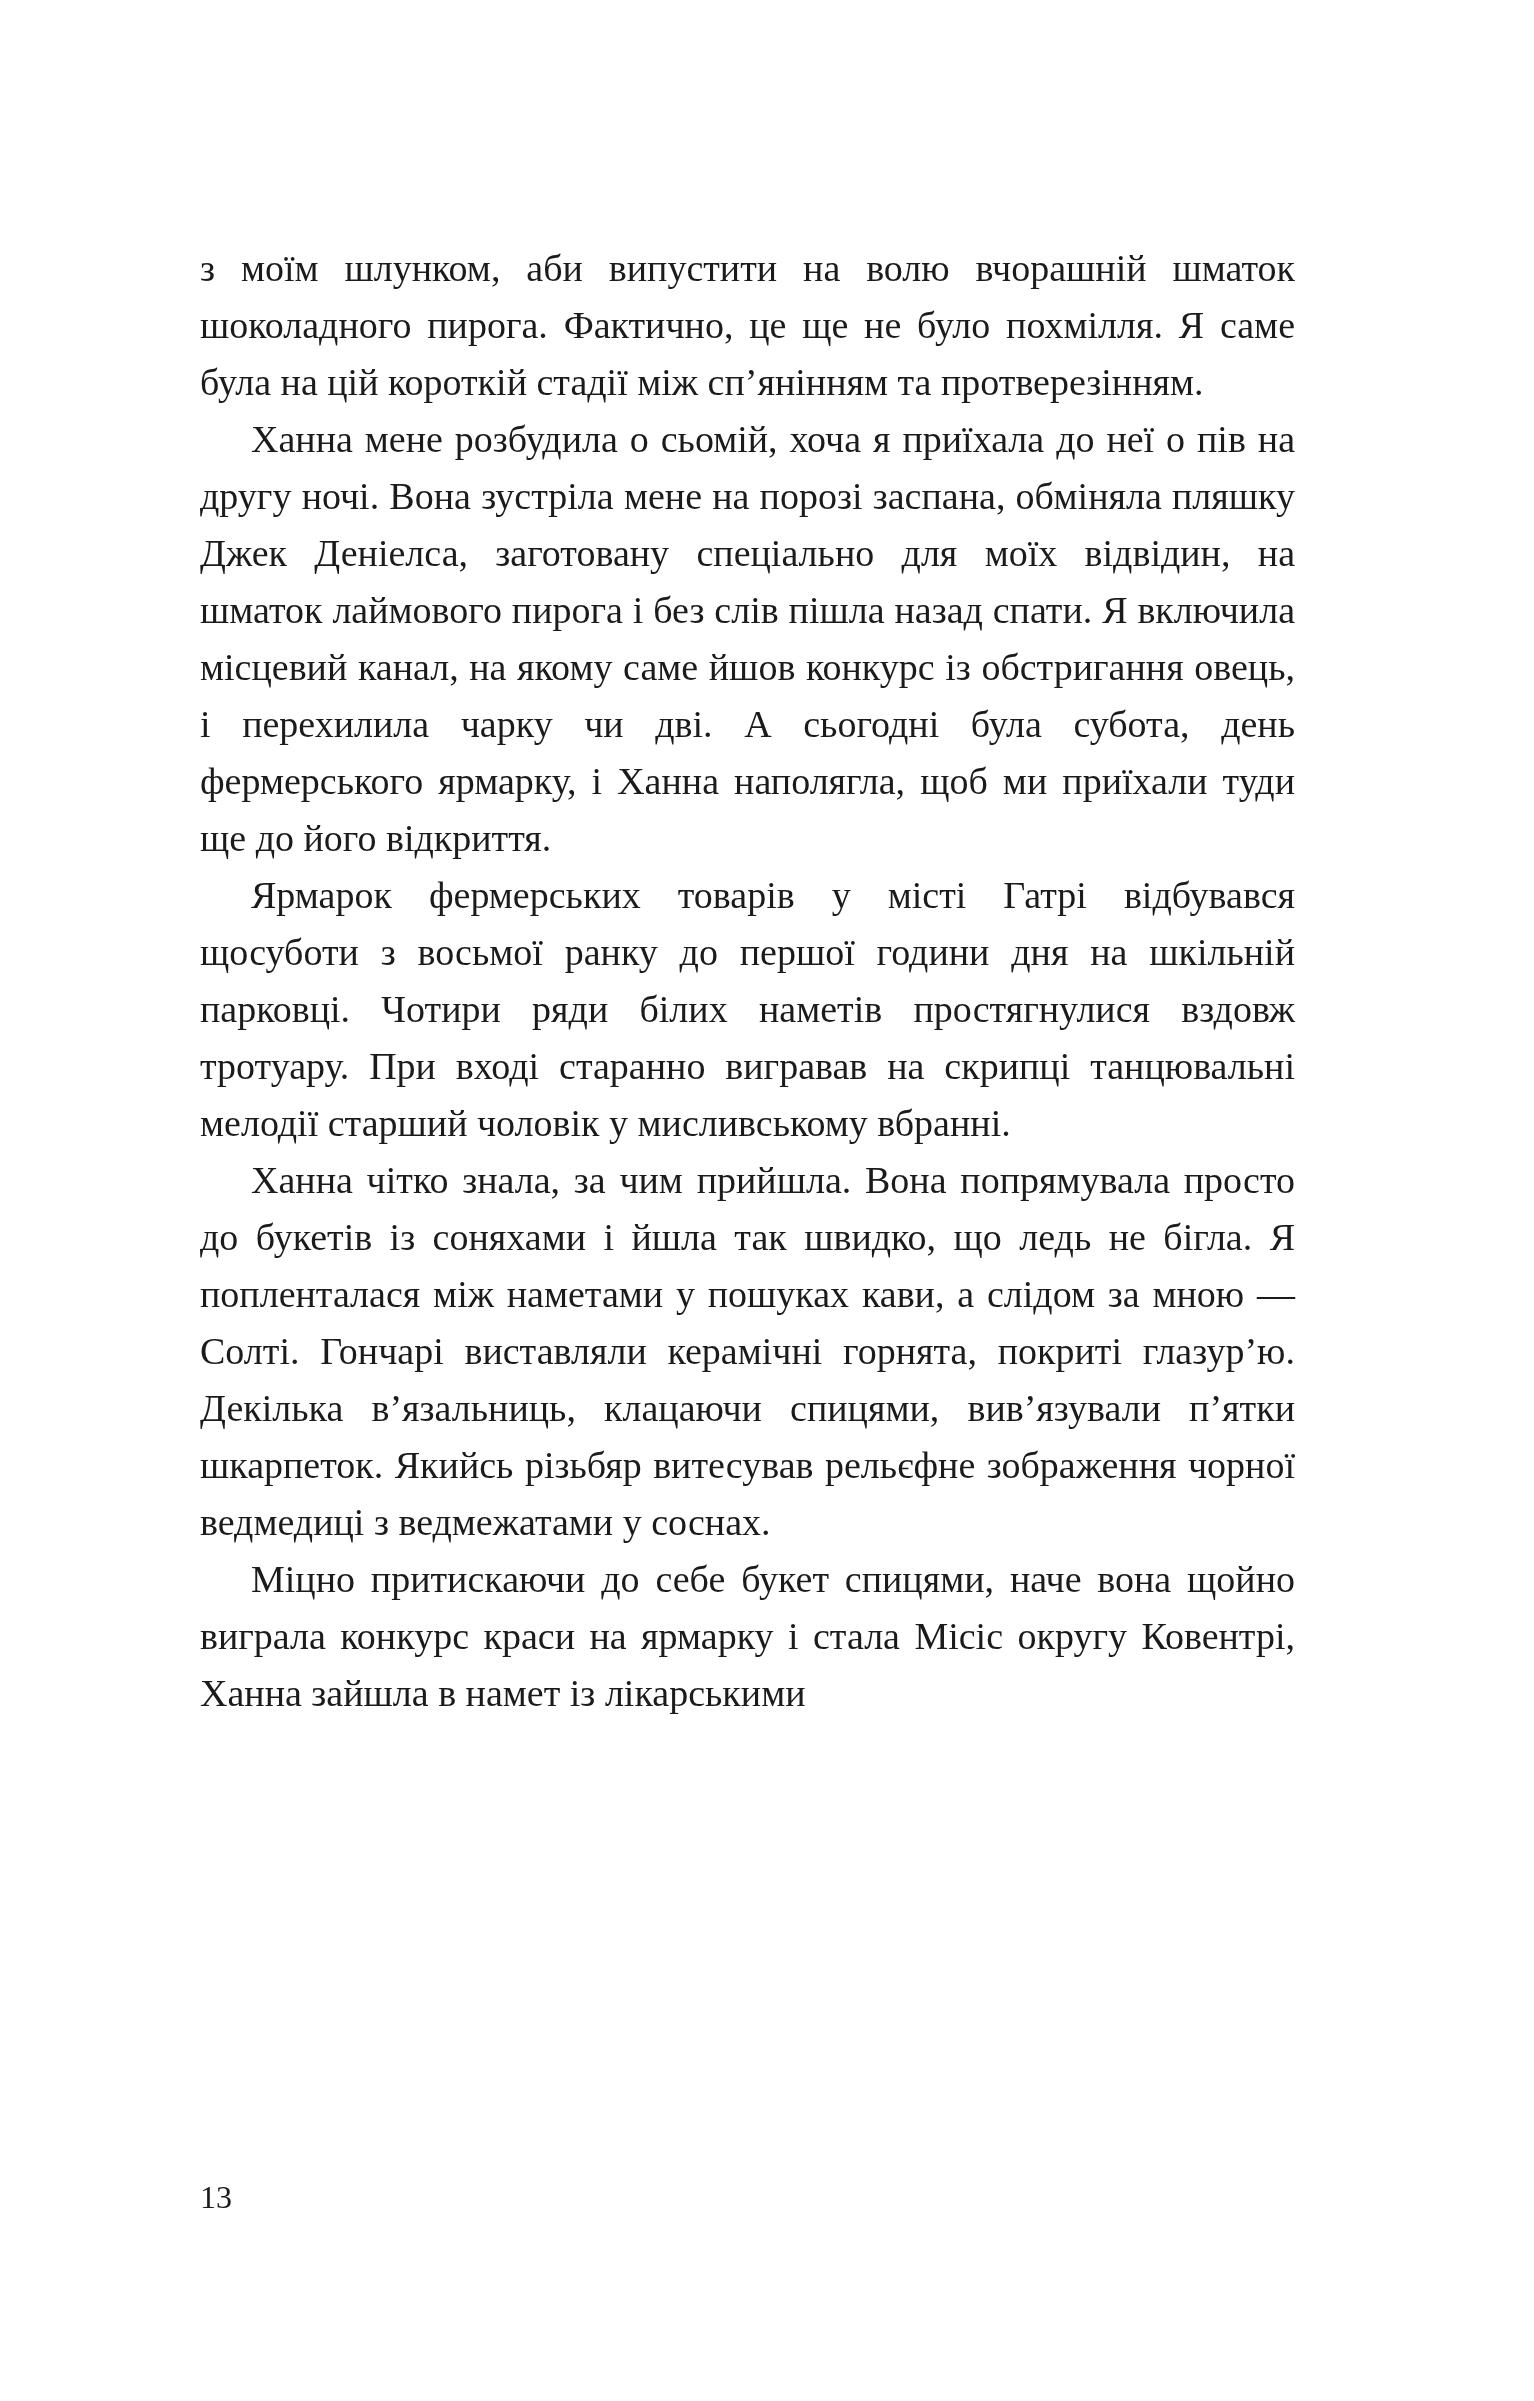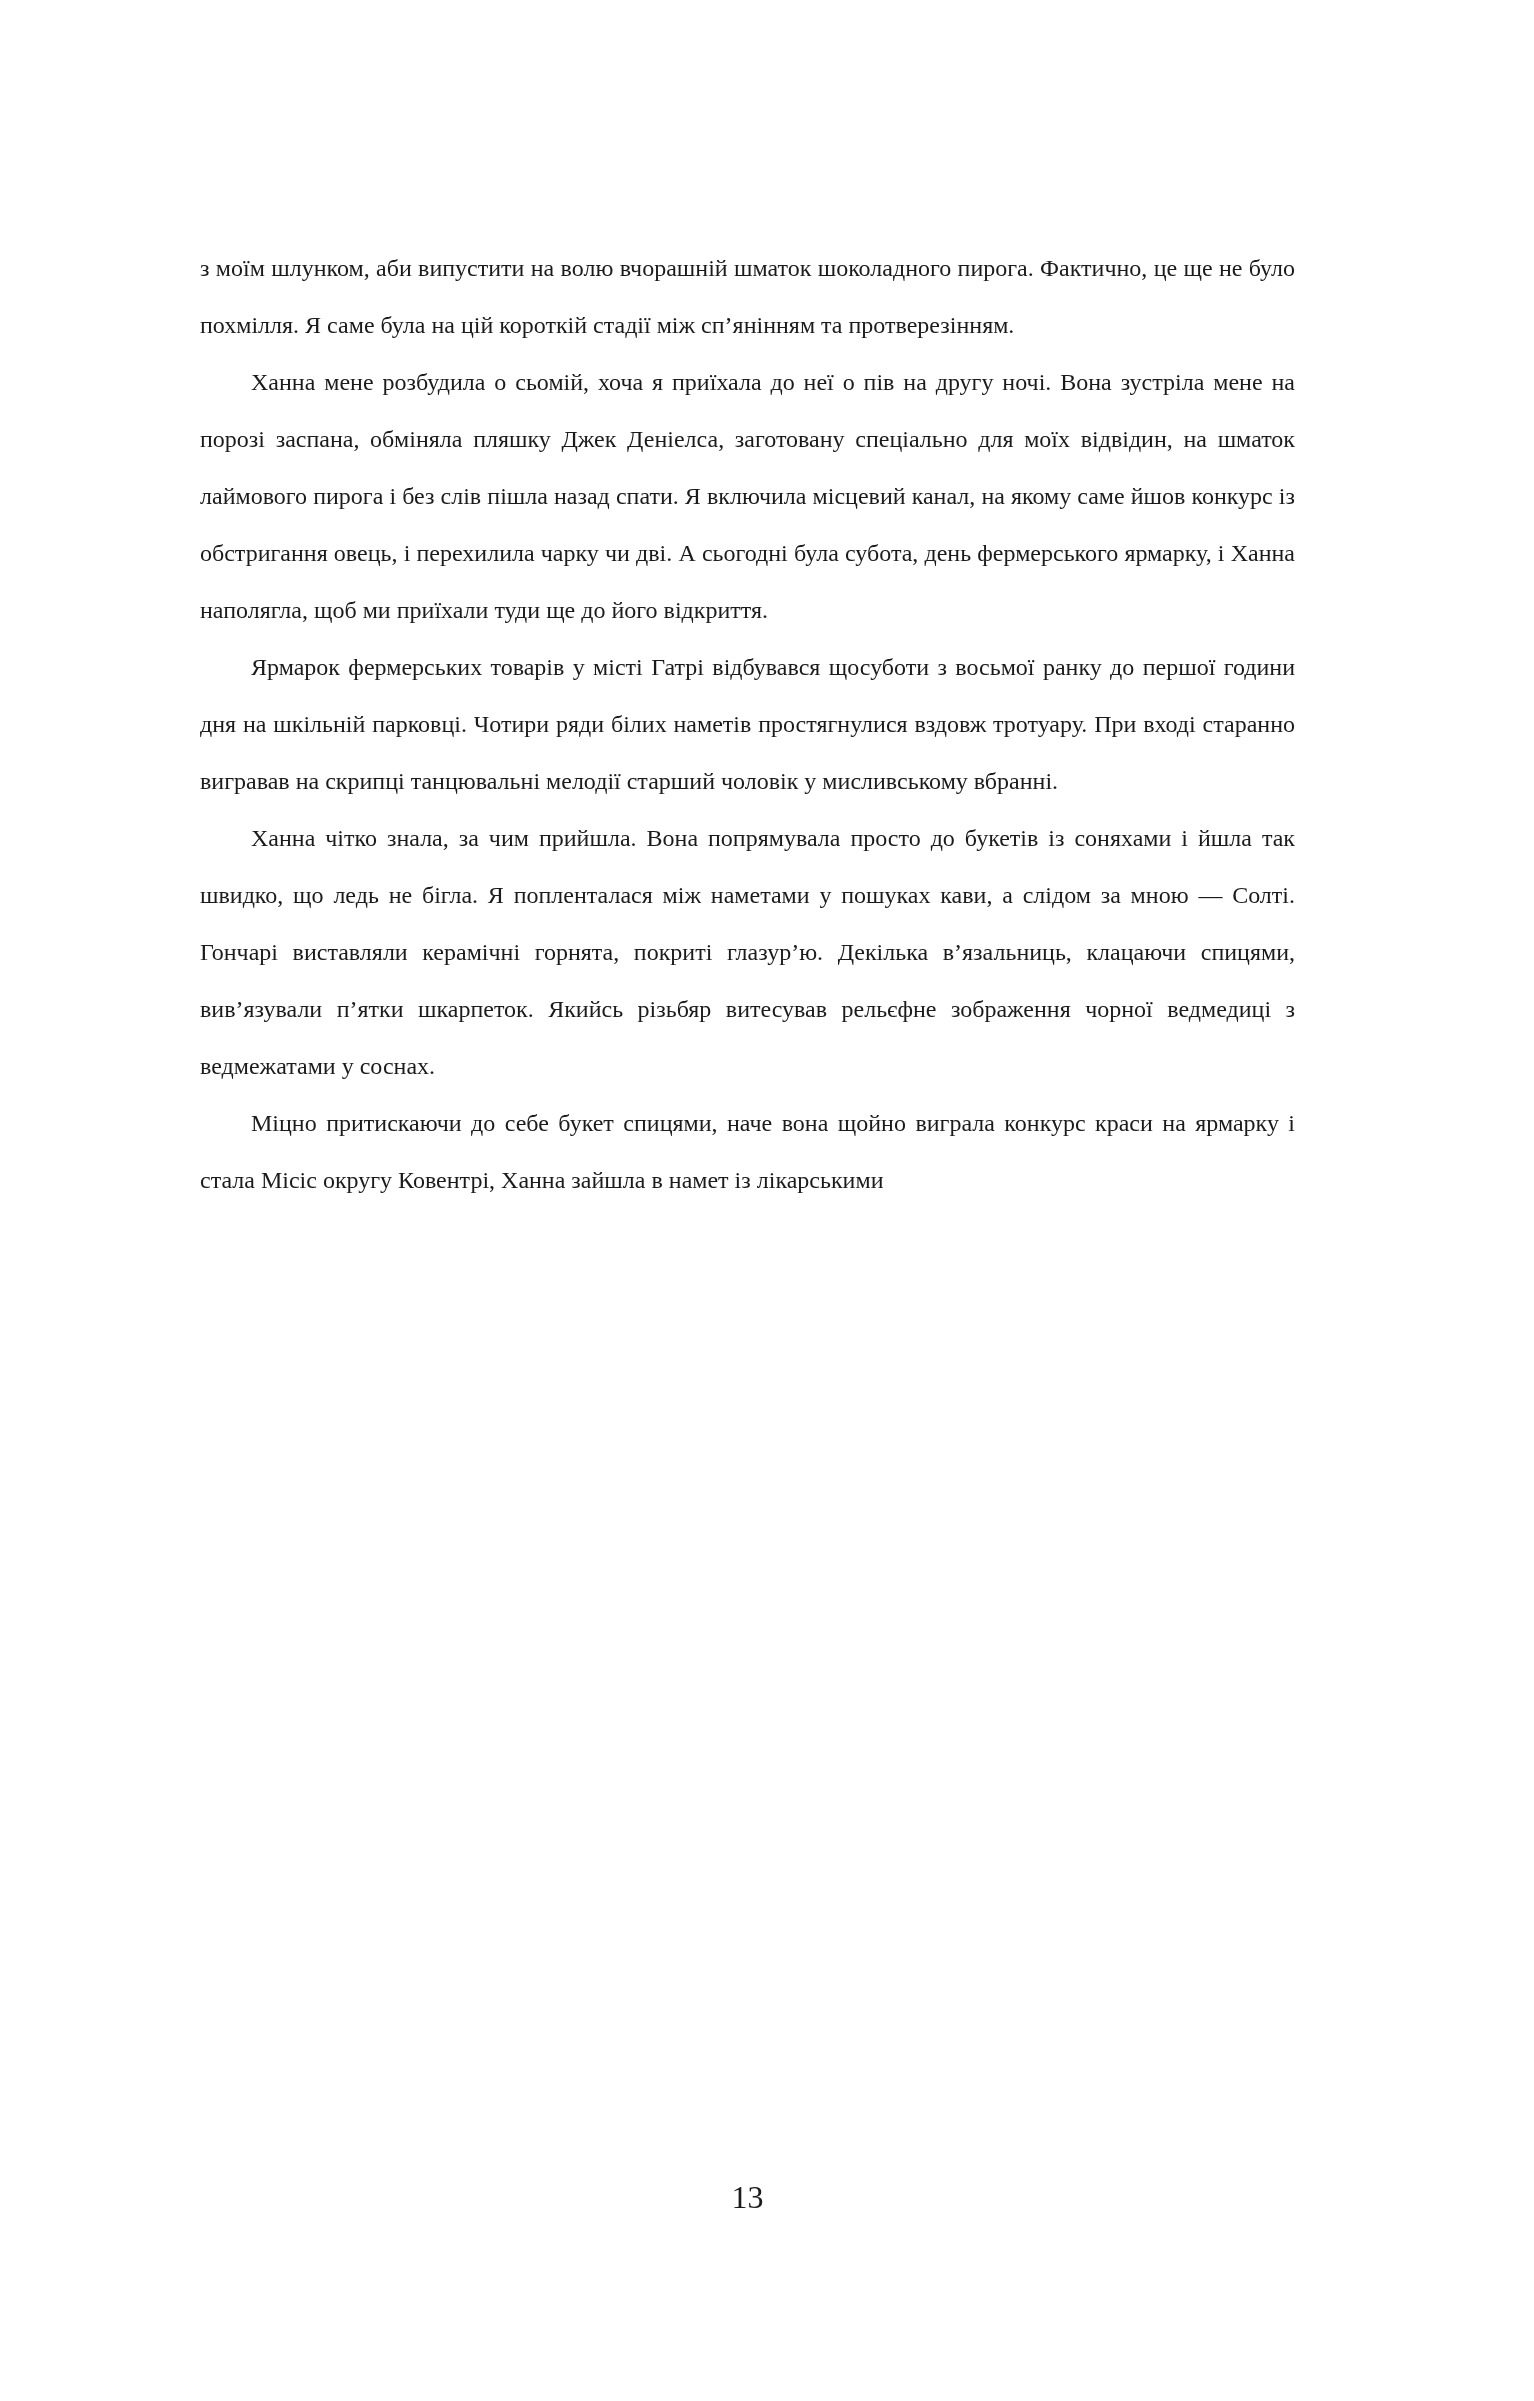--- a/index.html
+++ b/index.html
@@ -14,41 +14,41 @@
     height: 2401px;
     background: #ffffff;
     overflow: hidden;
   }
   .text-block {
     position: absolute;
     left: 200px;
     top: 240px;
     width: 1095px;
     font-family: "Liberation Serif", "DejaVu Serif", serif;
-    font-size: 24px;
+    font-size: 38px;
     line-height: 57px;
     color: #1b1b1b;
     text-align: justify;
     hyphens: manual;
     -webkit-hyphens: manual;
   }
   .para {
     margin: 0;
     padding: 0;
     text-indent: 51px;
   }
   .para.no-indent {
     text-indent: 0;
   }
   .page-number {
     position: absolute;
     left: 200px;
     top: 2178px;
     width: 1095px;
-    text-align: center;
+    text-align: left;
     font-family: "Liberation Serif", "DejaVu Serif", serif;
     font-size: 32px;
     line-height: 38px;
     color: #1b1b1b;
   }
 </style>
 </head>
 <body>
 
 <div class="page">

